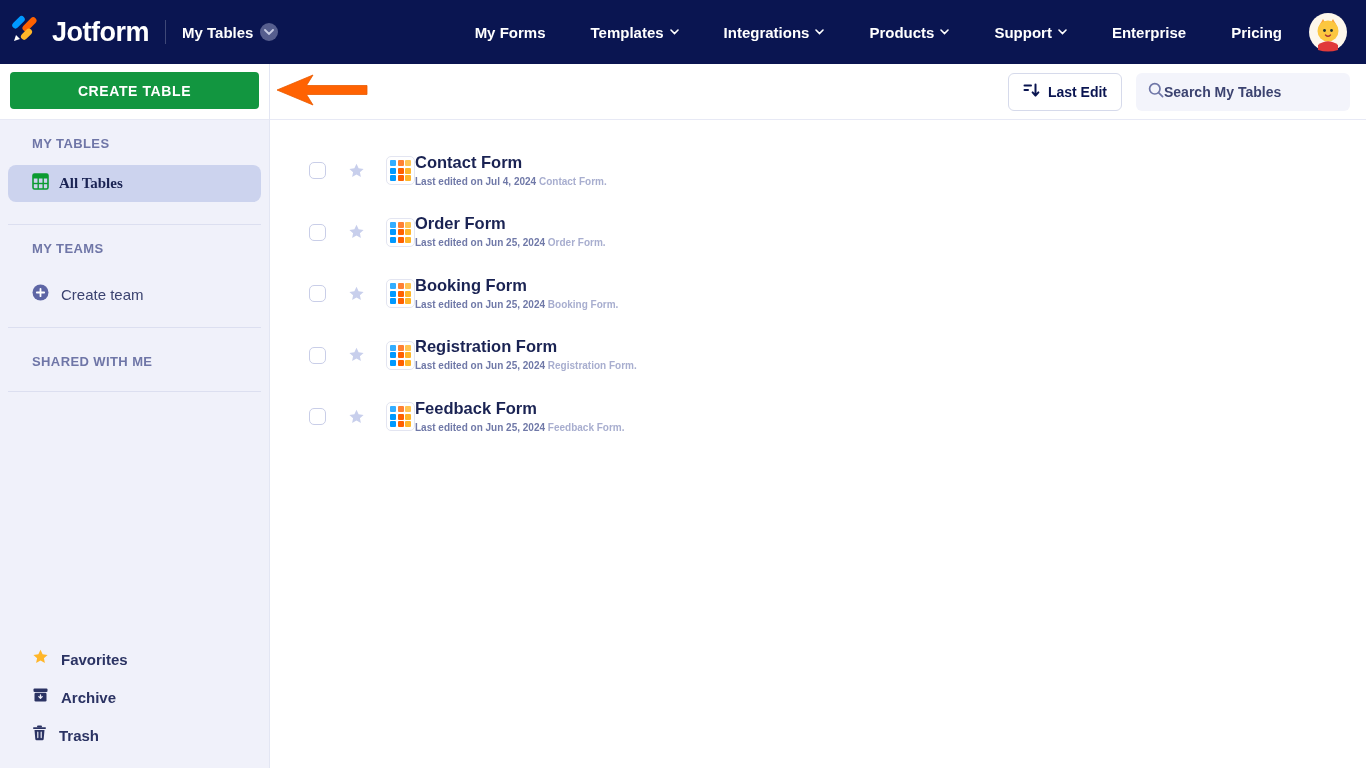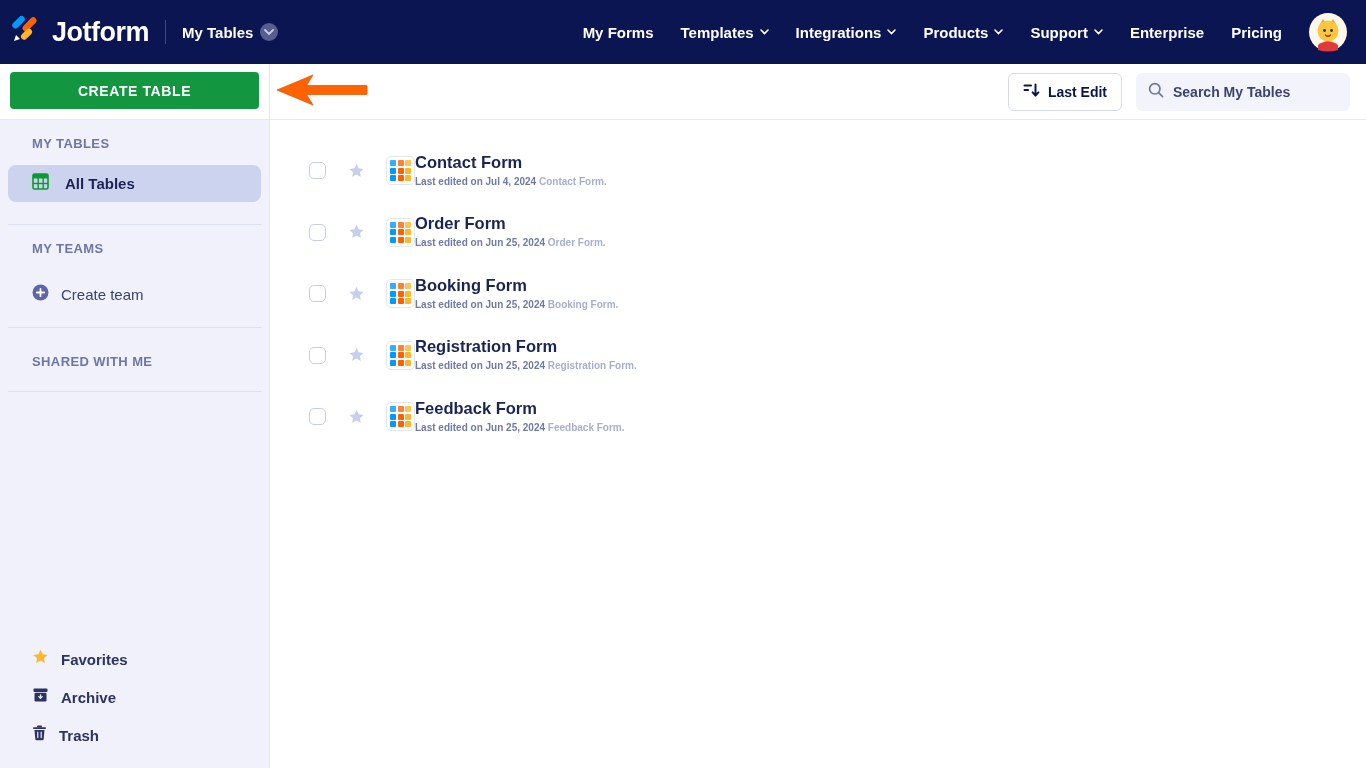--- a/index.html
+++ b/index.html
@@ -8,47 +8,47 @@
 
   
   .navbar { height:64px; background:#0a1551; display:flex; align-items:center; padding:0 18px 0 8px; }
   .brand { display:flex; align-items:center; gap:10px; cursor:pointer; }
   .wordmark { color:#fff; font-size:27px; font-weight:bold; letter-spacing:-0.5px; }
   .nav-divider { width:1px; height:24px; background:rgba(255,255,255,0.22); margin:0 16px; }
   .product-switch { display:flex; align-items:center; gap:7px; cursor:pointer; }
   .product-label { color:#fff; font-size:15px; font-weight:bold; }
   .prod-caret { width:18px; height:18px; border-radius:50%; background:#565e8e; display:flex; align-items:center; justify-content:center; }
   .prod-caret svg { display:block; }
-  .nav-links { margin-left:auto; display:flex; align-items:center; gap:27px; }
+  .nav-links { margin-left:auto; display:flex; align-items:center; gap:45px; }
   .nav-link { color:#fff; font-size:15px; font-weight:600; display:flex; align-items:center; gap:6px; cursor:pointer; white-space:nowrap; }
   .caret { display:inline-flex; }
   .avatar { width:40px; height:40px; border-radius:50%; margin-left:26px; cursor:pointer; flex:0 0 auto; }
 
   
   .page { display:flex; height:704px; }
   .sidebar { width:270px; background:#f0f1fa; border-right:1px solid #e3e6f3; position:relative; flex:0 0 270px; }
   .sidebar-top { height:56px; background:#fff; border-bottom:1px solid #e7e9f5; padding:8px 10px; }
   .create-btn { width:100%; height:37px; background:#129640; border:none; border-radius:4px; color:#fff; font-family:"Liberation Sans",sans-serif; font-size:14px; font-weight:bold; letter-spacing:0.6px; cursor:pointer; }
   .side-section-header { color:#6f76a7; font-size:13px; font-weight:bold; letter-spacing:0.4px; padding:16px 0 8px 32px; }
-  .side-item-selected { margin:6px 8px 0 8px; height:37px; background:#ccd3ee; border-radius:8px; display:flex; align-items:center; gap:16px; padding-left:24px; cursor:pointer; }
+  .side-item-selected { margin:6px 8px 0 8px; height:37px; background:#ccd3ee; border-radius:8px; display:flex; align-items:center; gap:10px; padding-left:24px; cursor:pointer;font-family:Liberation Serif, serif; }
   .side-item-selected span.lbl { font-size:15px; font-weight:600; color:#1a2353; }
   .side-divider { height:1px; background:#dcdff0; margin:22px 8px 0 8px; }
   .create-team { display:flex; align-items:center; gap:12px; padding:20px 0 0 32px; cursor:pointer; }
   .create-team .lbl { font-size:15px; color:#3b4370; }
   .shared-header { padding-top:26px; }
   .side-footer { position:absolute; left:0; bottom:14px; width:100%; }
   .foot-item { display:flex; align-items:center; gap:12px; padding:9px 0 9px 32px; cursor:pointer; }
   .foot-item .lbl { font-size:15px; font-weight:600; color:#2b3363; }
 
   
   .main { flex:1; position:relative; background:#fff;border-radius:15px; }
   .main-header { height:56px; border-bottom:1px solid #e7e9f5; display:flex; align-items:center; justify-content:flex-end; gap:14px; padding-right:16px; }
   .sort-btn { height:38px; display:flex; align-items:center; gap:8px; background:#fff; border:1px solid #d6daeb; border-radius:6px; padding:0 14px; cursor:pointer; font-family:"Liberation Sans",sans-serif; }
   .sort-btn .lbl { font-size:14px; font-weight:bold; color:#0a1551; }
-  .search-box { width:214px; height:38px; background:#f3f4fb; border-radius:6px; display:flex; align-items:center; gap:9px; padding:0 12px; }
+  .search-box { width:214px; height:38px; background:#f3f4fb; border-radius:6px; display:flex; align-items:center; padding:0 12px; }
   .search-box input { border:none; outline:none; background:transparent; font-family:"Liberation Sans",sans-serif; font-size:14px; color:#1a2353; width:100%; font-weight:600; }
   .search-box input::placeholder { color:#3c4370; opacity:1; }
 
   .pointer-arrow { position:absolute; left:6px; top:10px; }
 
   .rows { padding-top:20px; }
   .table-row { height:61.5px; display:flex; align-items:center; padding-left:39px; cursor:pointer; }
   .row-check { width:17px; height:17px; background:#fff; border:1.5px solid #c9cee8; border-radius:5px; cursor:pointer; flex:0 0 auto; }
   .row-star { margin-left:22px; cursor:pointer; display:flex; flex:0 0 auto; }
   .table-icon { margin-left:21px; width:29px; height:29px; background:#fff; border:1px solid #e3e5f1; border-radius:5px; padding:3px; display:grid; grid-template-columns:repeat(3,1fr); grid-template-rows:repeat(3,1fr); gap:1.5px; flex:0 0 auto; }

